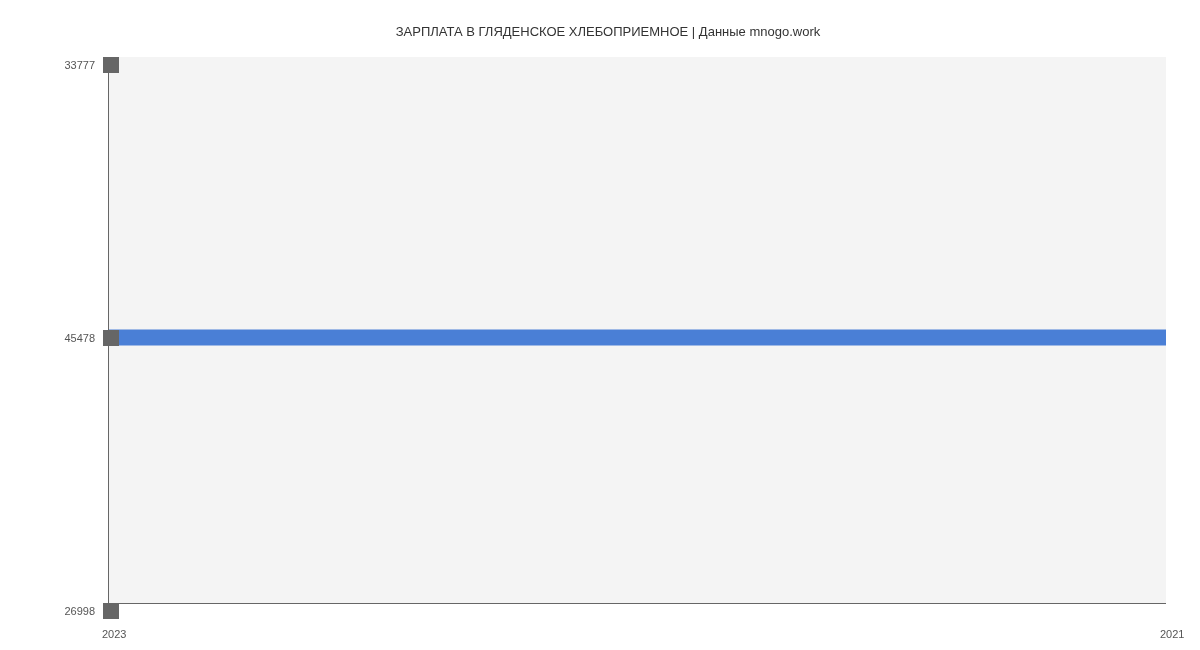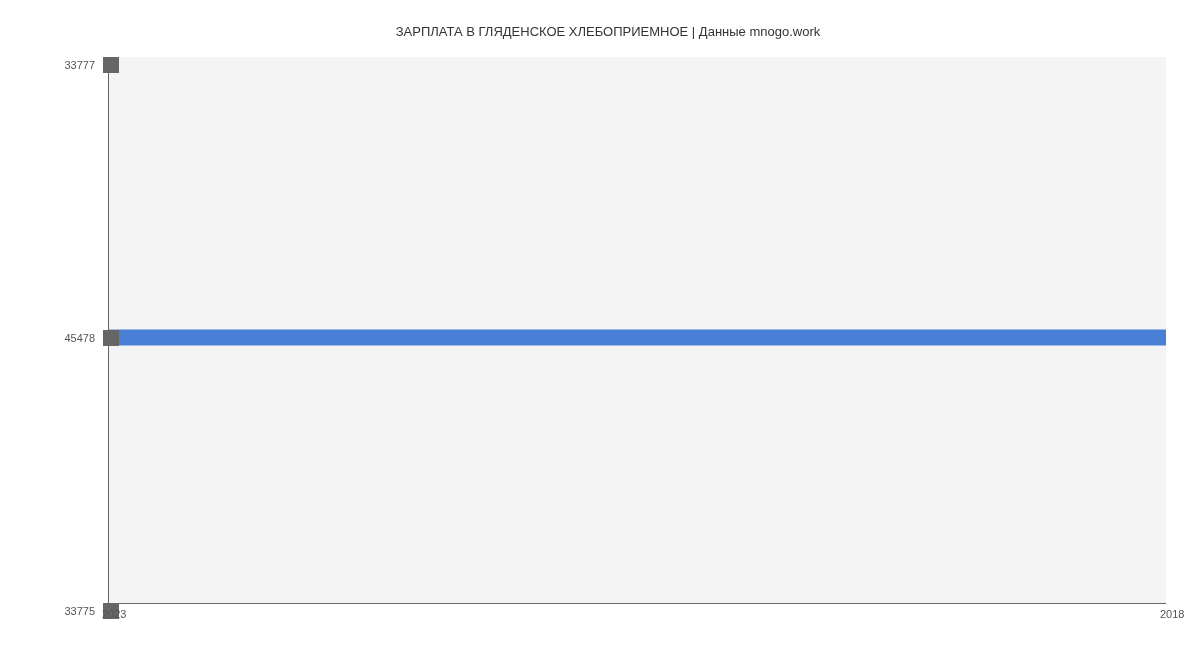--- a/index.html
+++ b/index.html
@@ -59,21 +59,21 @@
     }
     .y-tick-mark {
       position: absolute;
       left: 95px;
       width: 5px;
       height: 1px;
       background: #666;
     }
     .x-tick {
       position: absolute;
-      top: 592px;
+      top: 612px;
       font-size: 11px;
       color: #555;
       white-space: nowrap;
     }
   </style>
 </head>
 <body>
 
 <div class="chart-container">
   <div class="chart-title">ЗАРПЛАТА В ГЛЯДЕНСКОЕ ХЛЕБОПРИЕМНОЕ | Данные mnogo.work</div>
@@ -82,17 +82,17 @@
     <div class="data-line"></div>
   </div>
 
   <div class="y-tick-mark" style="top:49px;"></div>
   <div class="y-tick" style="top:43px;">33777</div>
 
   <div class="y-tick-mark" style="top:322px;"></div>
   <div class="y-tick" style="top:316px;">45478</div>
 
   <div class="y-tick-mark" style="top:595px;"></div>
-  <div class="y-tick" style="top:589px;">33775</div>
+  <div class="y-tick" style="top:589px;">26998</div>
 
   <div class="x-tick" style="left:86px;">2023</div>
-  <div class="x-tick" style="left:1144px;">2018</div>
+  <div class="x-tick" style="left:1144px;">2021</div>
 </div>
 
 </body></html>

